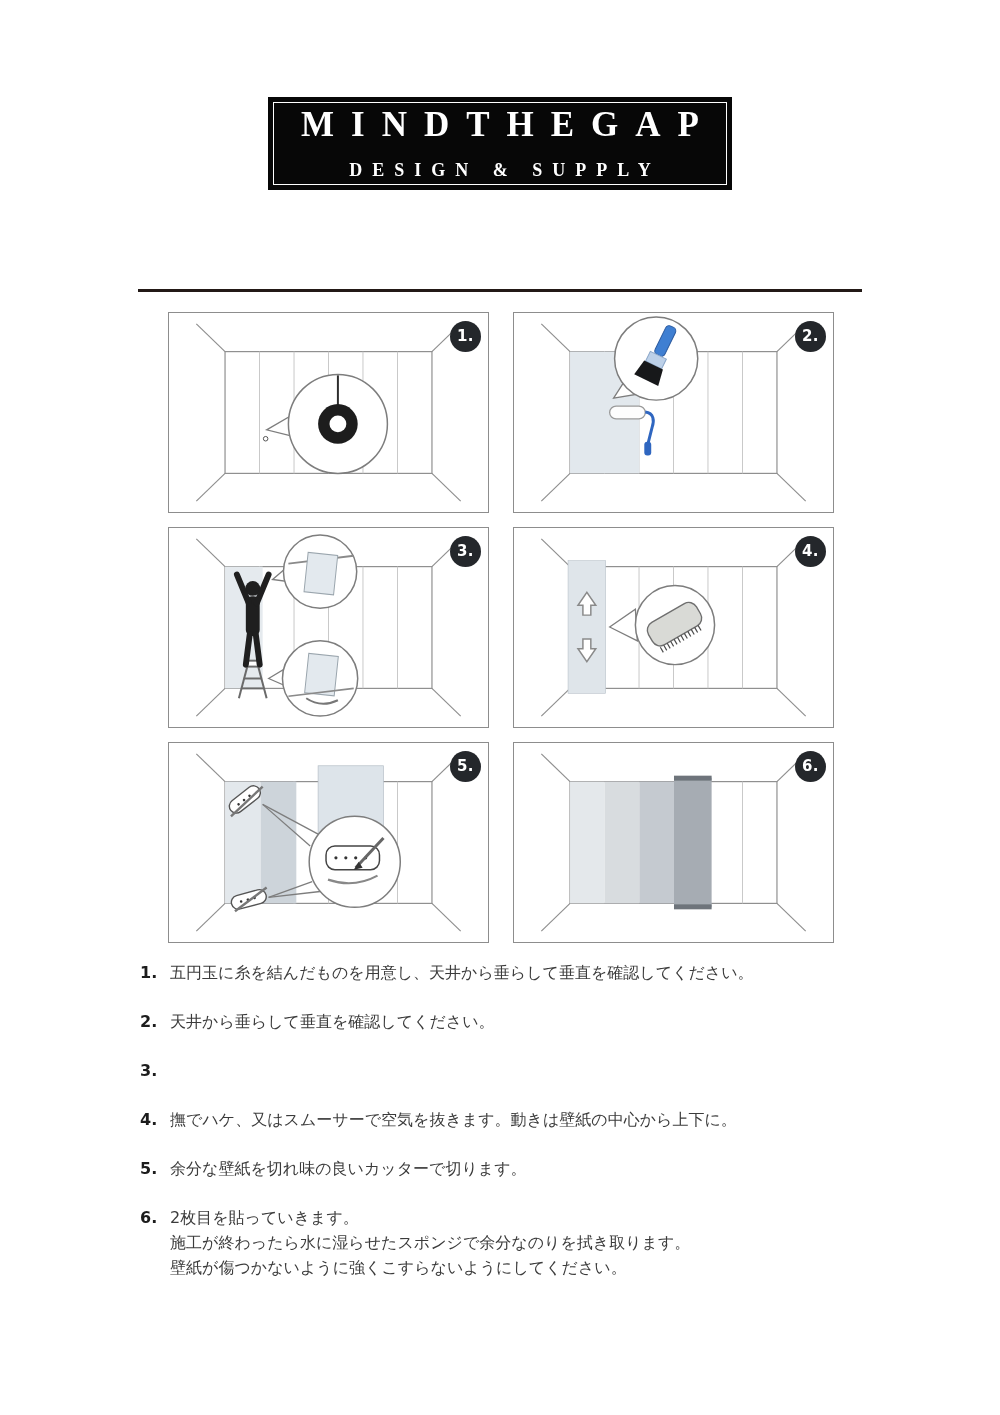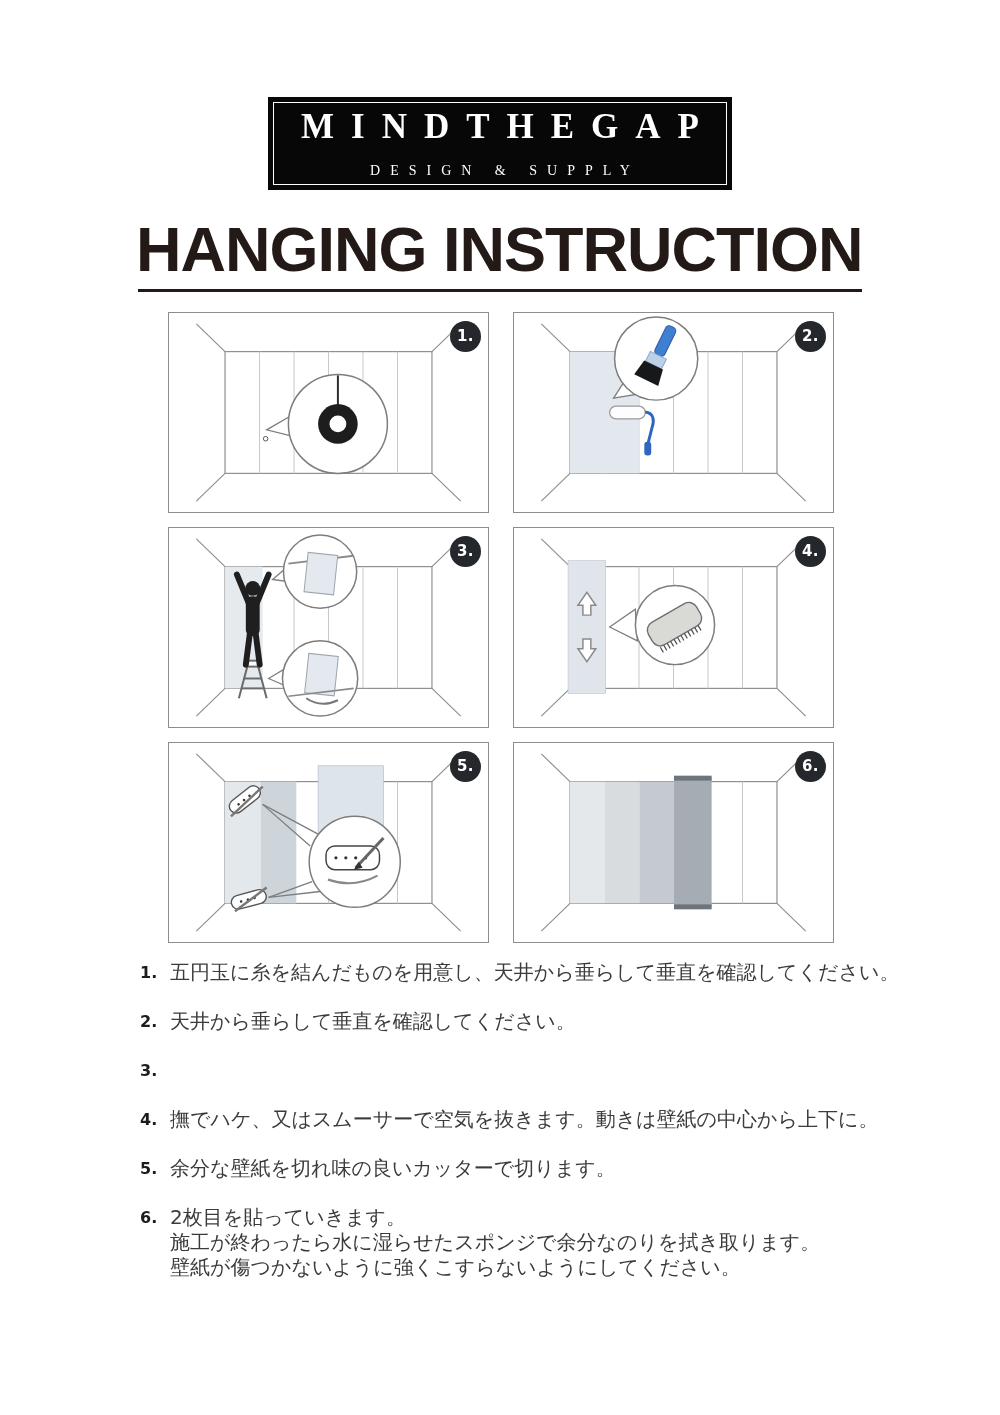--- a/index.html
+++ b/index.html
@@ -5,22 +5,22 @@
   html,body{margin:0;padding:0;background:#ffffff;}
   .page{position:relative;width:1000px;height:1415px;background:#ffffff;overflow:hidden;
         font-family:"DejaVu Sans","Liberation Sans",sans-serif;}
 
   
   .logo-box{position:absolute;left:268px;top:97px;width:464px;height:93px;background:#070707;
             display:flex;flex-direction:column;align-items:center;justify-content:center;}
   .logo-inner{position:absolute;inset:5px;border:1.5px solid #ffffff;pointer-events:none;}
   .logo-line1{color:#ffffff;font-family:"Liberation Serif","DejaVu Serif",serif;font-weight:bold;
               font-size:35px;letter-spacing:17px;margin-right:-17px;line-height:1.1;}
-  .logo-line2{color:#ffffff;font-family:"Liberation Serif","DejaVu Serif",serif;font-weight:normal;
-              font-size:14px;letter-spacing:10px;margin-right:-10px;margin-top:16px;}
+  .logo-line2{color:#ffffff;font-family:"Liberation Serif","DejaVu Serif",serif;font-weight:bold;
+              font-size:18px;letter-spacing:10px;margin-right:-10px;margin-top:16px;}
 
   
   .title{position:absolute;left:136px;top:213px;width:728px;color:#231916;
          font-size:63px;font-weight:800;letter-spacing:-1px;white-space:nowrap;
          font-family:"Liberation Sans","DejaVu Sans",sans-serif;}
   .title-rule{position:absolute;left:138px;top:289px;width:724px;height:3px;background:#231916;}
 
   
   .panel{position:absolute;width:321px;height:201px;background:#ffffff;
          border:1.5px solid #8d8d8d;box-sizing:border-box;}
@@ -30,34 +30,33 @@
   .p5{left:168px;top:742px;} .p6{left:513px;top:742px;}
   .badge{position:absolute;right:7px;top:8px;width:31px;height:31px;border-radius:50%;
          background:#24272b;color:#ffffff;text-align:center;font-weight:bold;
          font-size:15px;line-height:31px;letter-spacing:0.5px;}
 
   
   .instructions{position:absolute;left:140px;top:960px;width:770px;color:#3b3b3b;}
   .item{display:flex;margin-bottom:24px;}
   .num{width:30px;flex:none;font-weight:bold;color:#1c1c1c;font-size:16px;line-height:25px;}
   .lines{flex:1;}
-  .line{font-size:20px;line-height:25px;}
+  .line{font-size:16px;line-height:25px;}
 </style>
 </head>
 <body>
 
 <div class="page">
 
   <div class="logo-box">
     <div class="logo-inner"></div>
     <div class="logo-line1">MINDTHEGAP</div>
     <div class="logo-line2">DESIGN &amp; SUPPLY</div>
   </div>
 
-  <div class="title">HANGING INSTRUCTION</div>
   <div class="title-rule"></div>
 
   <div class="panel p1">
     <svg viewBox="0 0 321 201">
       <g stroke="#8f8f8f" stroke-width="1.2" fill="none">
         <line x1="27" y1="11" x2="56" y2="39"></line>
           <line x1="294" y1="11" x2="265" y2="39"></line>
         <line x1="27" y1="190" x2="56" y2="162"></line>
           <line x1="294" y1="190" x2="265" y2="162"></line>
         <rect x="56" y="39" width="209" height="123"></rect>

